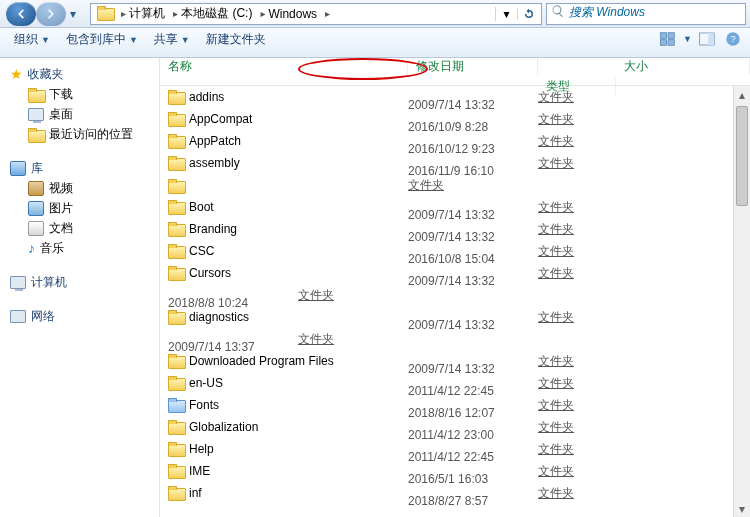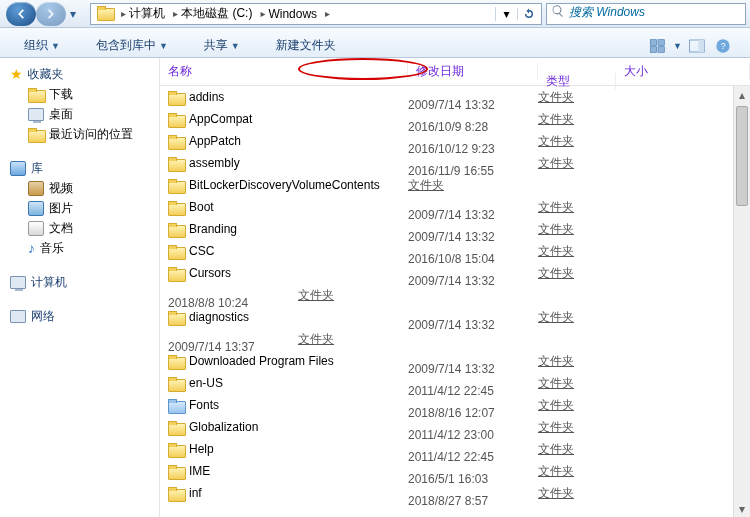--- a/index.html
+++ b/index.html
@@ -13,42 +13,42 @@
   .navhist { width:14px; height:24px; display:flex; align-items:center; justify-content:center; color:#2b5f92;}
   .addr { flex:1; height:22px; margin:0 4px; background:#fff; border:1px solid #8fa7c2; display:flex; align-items:center; padding:0 2px; }
   .addr .folder-ico{width:16px;height:16px;margin:0 4px;}
   .crumb { padding:1px 4px; display:flex; align-items:center; gap:3px; }
   .crumb .arrow{font-size:10px;color:#555;}
   .addr-refresh{width:22px;display:flex;align-items:center;justify-content:center;border-left:1px solid #ccd7e5;}
   .searchbox { width:200px; height:22px; margin-right:4px; background:#fff; border:1px solid #8fa7c2; display:flex; align-items:flex-start; padding:0 4px; color:#0369a1; font-style:italic;}
   .searchbox svg{width:14px;height:14px;margin-right:4px;fill:#7a8ca0;}
 
   
-  .toolbar { height:30px; background:linear-gradient(to bottom,#f7fbff,#e4eef8); border-bottom:1px solid #b8c7d9; display:flex; align-items:flex-end; padding:0 16px; gap:20px;}
+  .toolbar { height:30px; background:linear-gradient(to bottom,#f7fbff,#e4eef8); border-bottom:1px solid #b8c7d9; display:flex; align-items:flex-start; padding:0 6px; gap:0;}
   .tool { padding:3px 8px; display:flex; align-items:center; gap:3px; color:#1a3e6e;}
   .tool .drop{font-size:9px;color:#2b5f92;}
   .toolbar-right{margin-left:auto;display:flex;gap:4px;align-items:center;}
   .iconbtn{width:22px;height:22px;display:flex;align-items:center;justify-content:center;}
 
   
   .body-area{display:flex;height:calc(517px - 28px - 30px);}
   .sidebar{width:160px;border-right:1px solid #e5e5e5;background:#fff;padding-top:6px;overflow:hidden;}
   .tree-group{margin-bottom:14px;}
   .tree-head,.tree-item{display:flex;align-items:center;padding:2px 0 2px 10px;gap:5px;height:20px;}
   .tree-head{font-weight:normal;color:#1a3e6e;}
   .tree-item{padding-left:28px;color:#000;}
 
   .content{flex:1;display:flex;flex-direction:column;position:relative;}
-  .colhead{height:28px;border-bottom:1px solid #e5e5e5;display:flex;align-items:center;color:#6d28d9;}
+  .colhead{height:28px;border-bottom:1px solid #e5e5e5;display:flex;align-items:flex-start;color:#15803d;}
   .colhead div{border-right:1px solid #eee;padding:0 8px;}
   .col-name{width:248px;} .col-date{width:130px;} .col-type{width:78px;margin-top:20px;} .col-size{flex:1;}
 
   .rows{overflow:auto;flex:1;position:relative;}
   .row{display:flex;align-items:center;height:22px;padding-left:8px;}
-  .row .fname{width:240px;display:flex;align-items:center;gap:5px;}
+  .row .fname{width:240px;display:flex;align-items:flex-start;gap:5px;}
   .row .fdate{width:130px;color:#555;margin-top:16px;}
   .row .ftype{width:78px;color:#555;text-decoration:underline;}
 
   
   .folder-ico{display:inline-block;width:16px;height:13px;position:relative;}
   .folder-ico::before{content:"";position:absolute;left:0;top:2px;width:16px;height:11px;background:linear-gradient(to bottom,#fff2b3,#f3cf59);border:1px solid #d6ab2c;border-radius:1px;}
   .folder-ico::after{content:"";position:absolute;left:0;top:0;width:7px;height:3px;background:#f3cf59;border:1px solid #d6ab2c;border-bottom:none;border-radius:1px 1px 0 0;}
   .folder-ico.font::before{background:linear-gradient(to bottom,#d7e9fb,#98c4ee);border-color:#5c95cc;}
   .folder-ico.font::after{background:#98c4ee;border-color:#5c95cc;}
 
@@ -244,27 +244,26 @@
             <span>AppPatch</span>
           </div>
           <div class="fdate">2016/10/12 9:23</div>
           <div class="ftype">文件夹</div>
         </div>
         <div class="row">
           <div class="fname">
             <span class="folder-ico"></span>
             <span>assembly</span>
           </div>
-          <div class="fdate">2016/11/9 16:55</div>
-          <div class="ftype">文件夹</div>
-        </div>
-        <div class="row">
-          <div class="fname">
-            <span class="folder-ico"></span>
-            <span>BitLockerDiscoveryVolumeContents</span>
+          <div class="fdate">2016/11/9 16:10</div>
+          <div class="ftype">文件夹</div>
+        </div>
+        <div class="row">
+          <div class="fname">
+            <span class="folder-ico"></span>
           </div>
           <div class="ftype">文件夹</div>
         </div>
         <div class="row">
           <div class="fname">
             <span class="folder-ico"></span>
             <span>Boot</span>
           </div>
           <div class="fdate">2009/7/14 13:32</div>
           <div class="ftype">文件夹</div>

